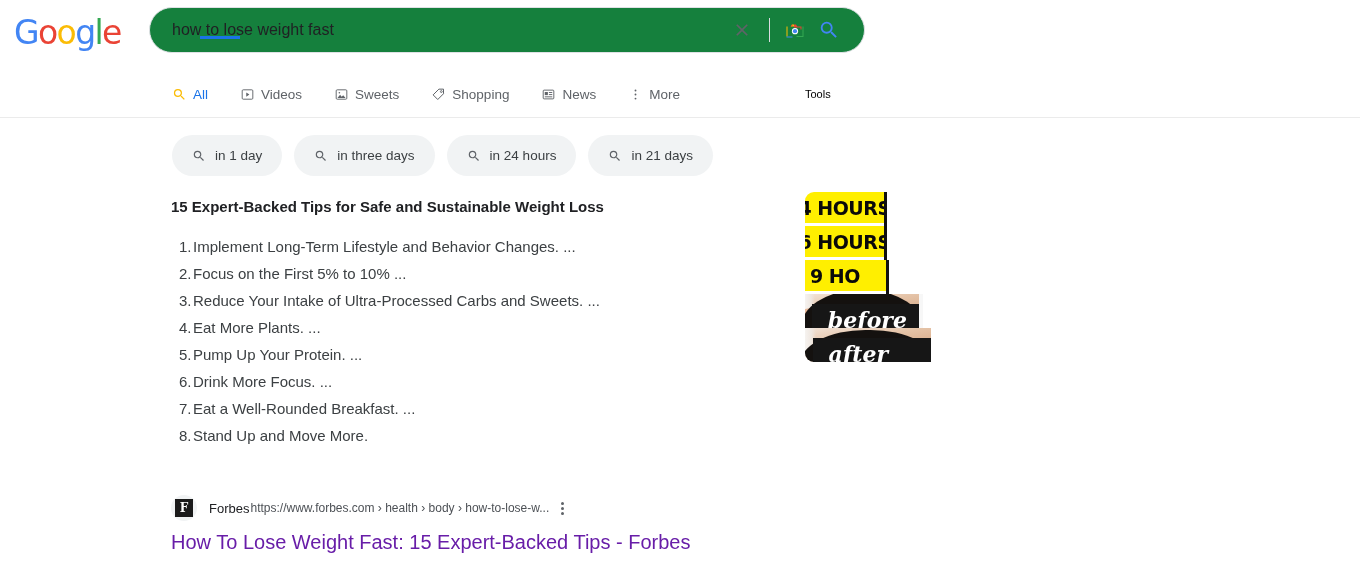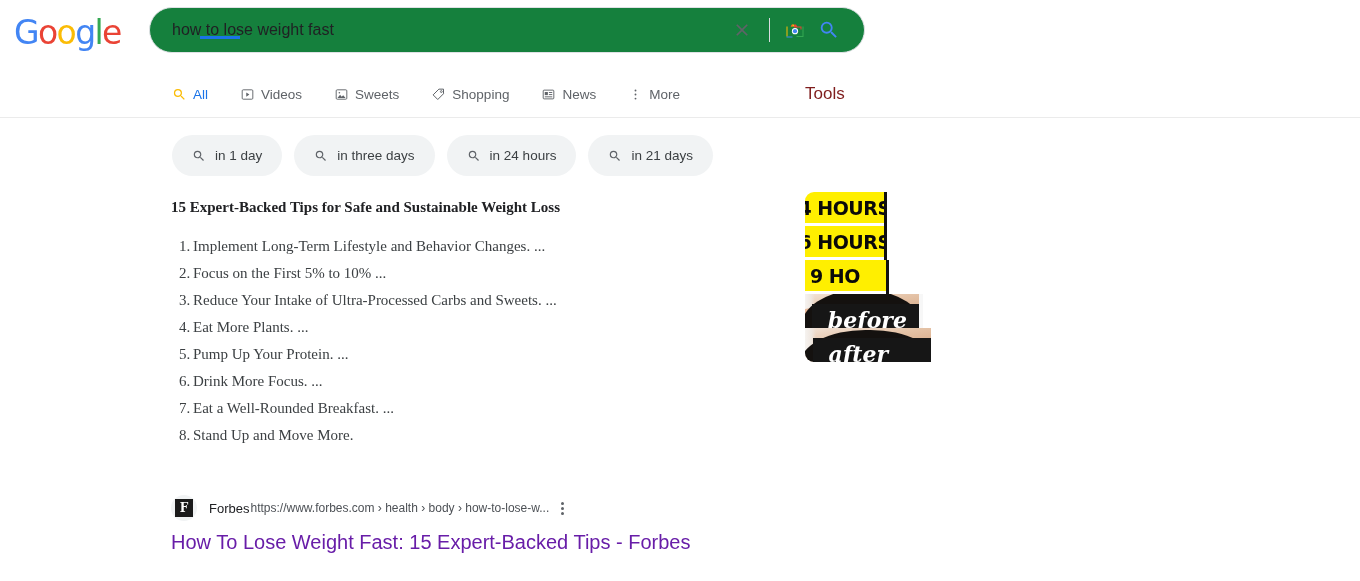--- a/index.html
+++ b/index.html
@@ -104,22 +104,22 @@
     position: absolute;
     left: 200px; top: 36px;
     width: 40px; height: 3px;
     background: #1a73e8;
   }
   .nav-tools {
     position: absolute;
     left: 805px; top: 0;
     height: 32px;
     display: flex; align-items: center;
-    font-size: 17px;
-    color: #7f1d1d;
+    font-size: 11px;
+    color: #000000;
     cursor: pointer;
   }
   .header-rule {
     position: absolute;
     left: 0; top: 117px;
     width: 1360px; height: 1px;
     background: #ebebeb;
   }
 
   
@@ -141,21 +141,20 @@
     color: #3c4043;
     cursor: pointer;
     white-space: nowrap;
   }
 
   
   .snippet {
     position: absolute;
     left: 171px; top: 197px;
     width: 620px;
-    font-family: Liberation Serif, serif;
   }
   .snippet-title {
     font-size: 15px;
     font-weight: bold;
     color: #202124;
     margin: 0 0 16px 0;
     line-height: 20px;
   }
   .snippet-list {
     margin: 0; padding: 0;

